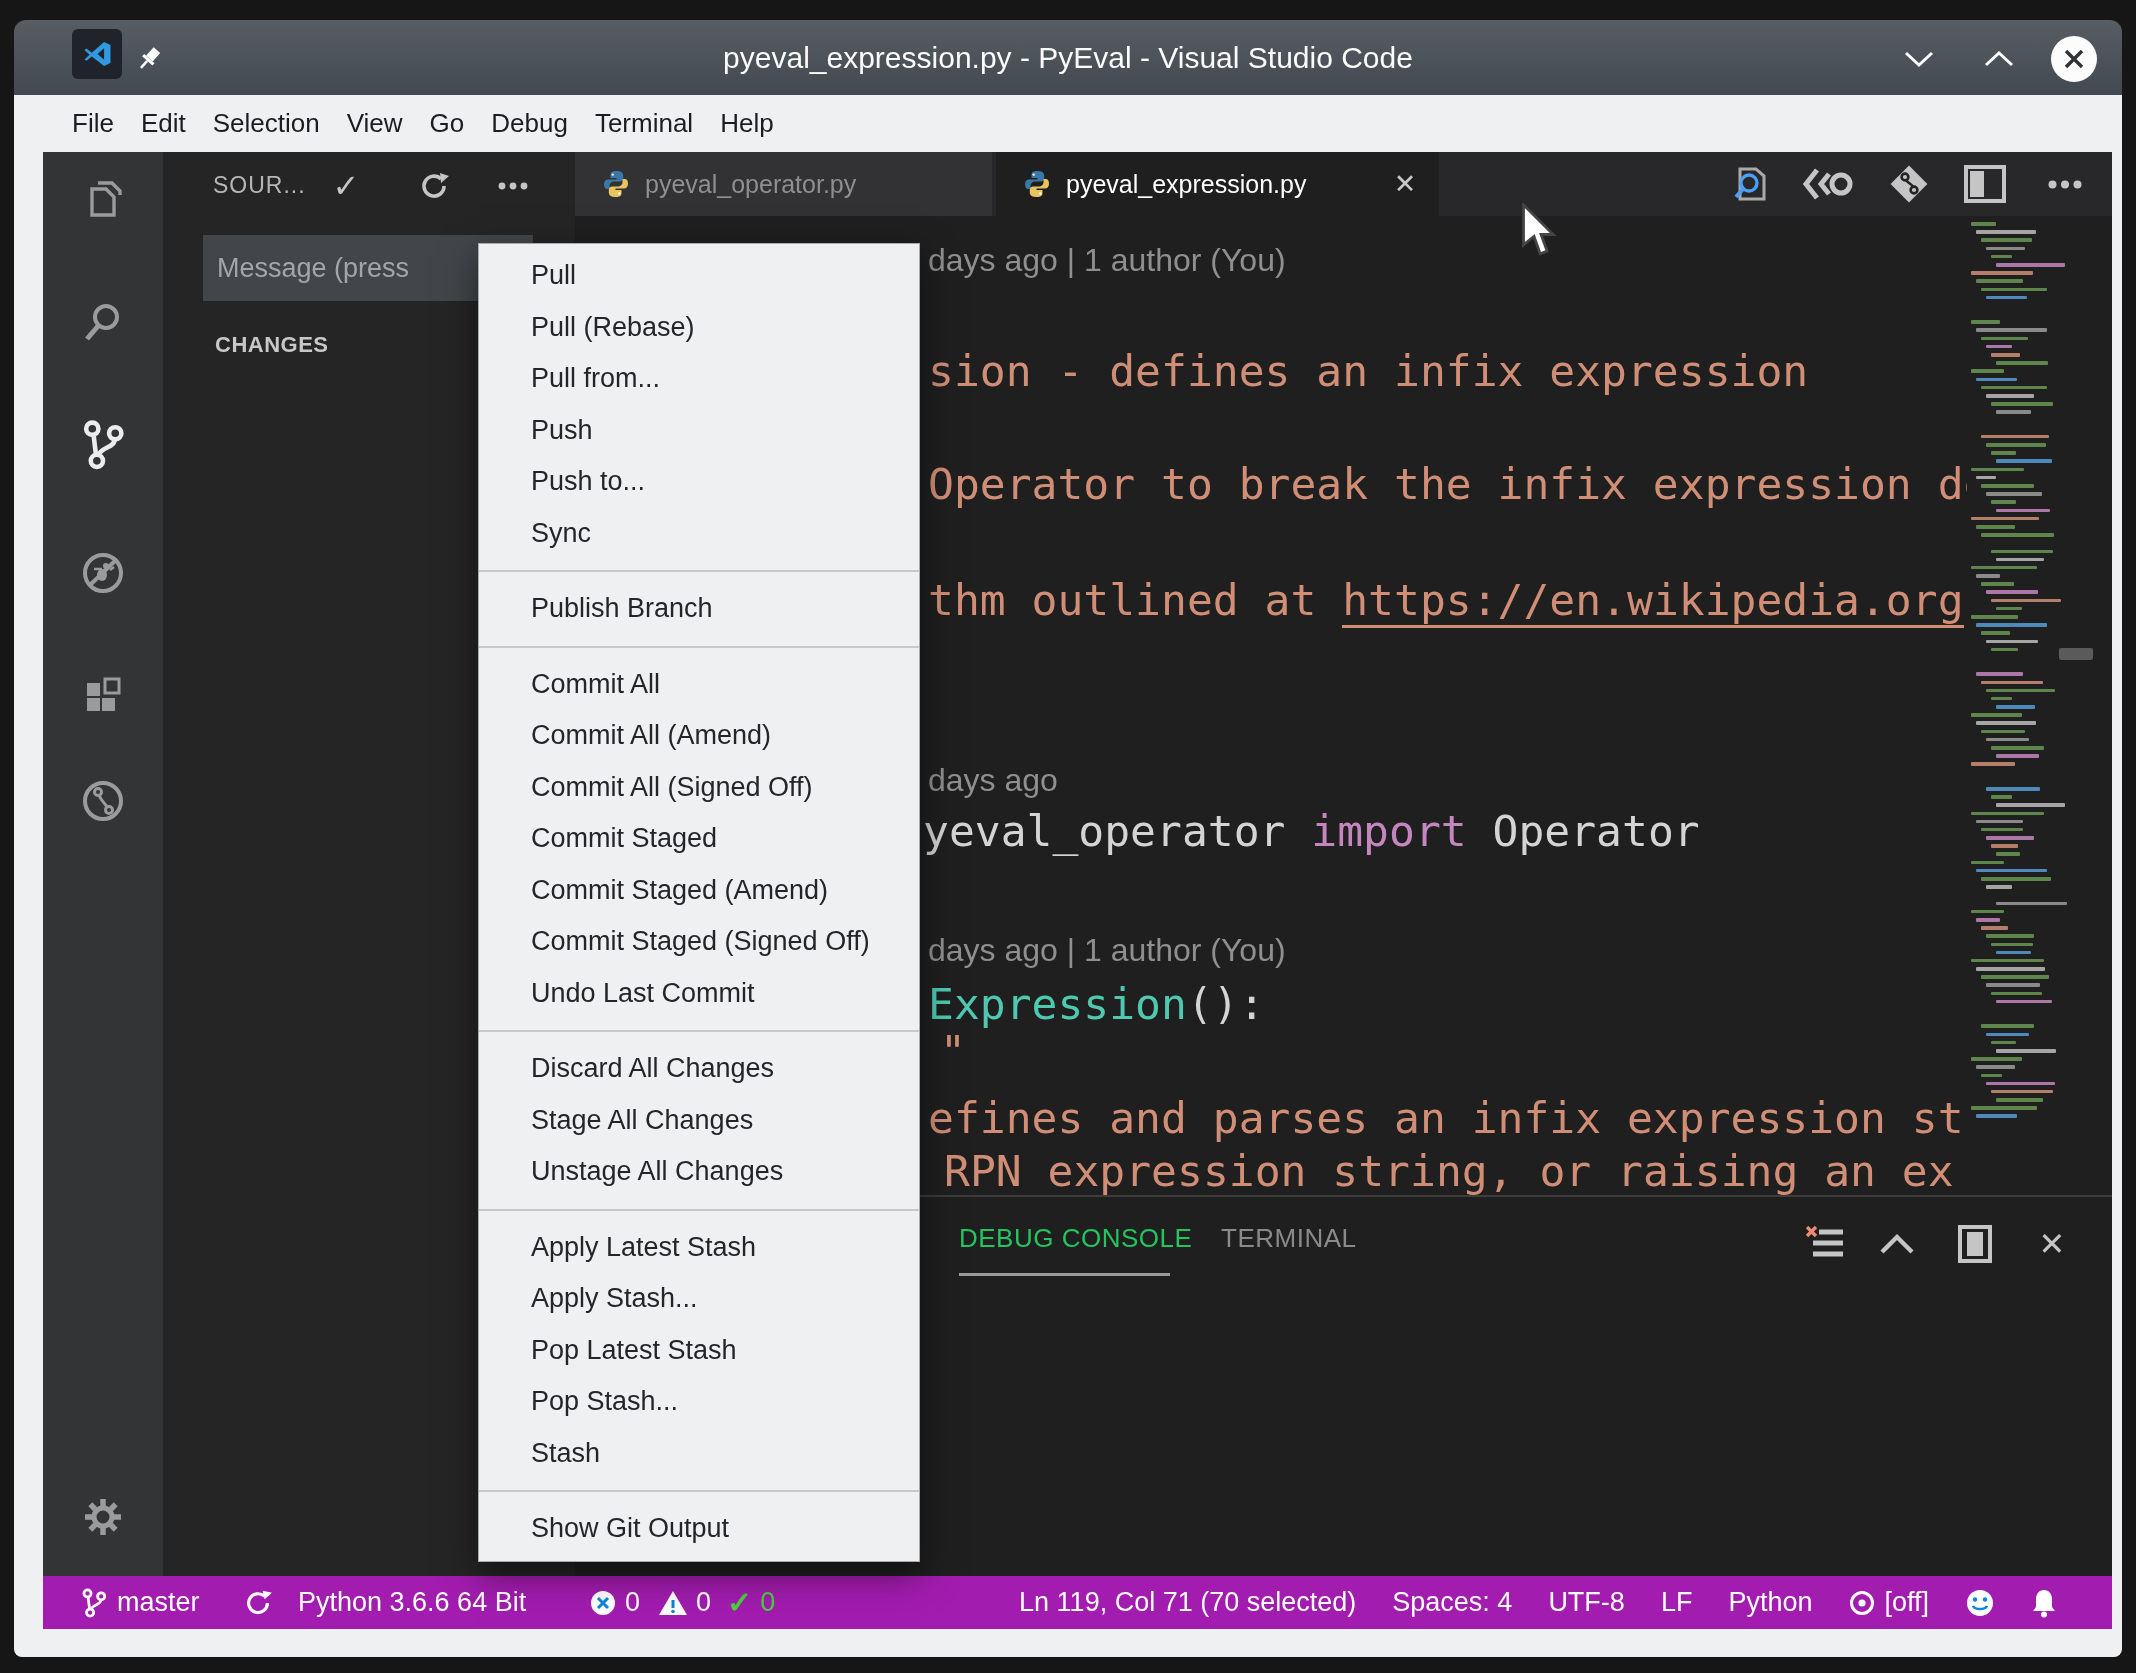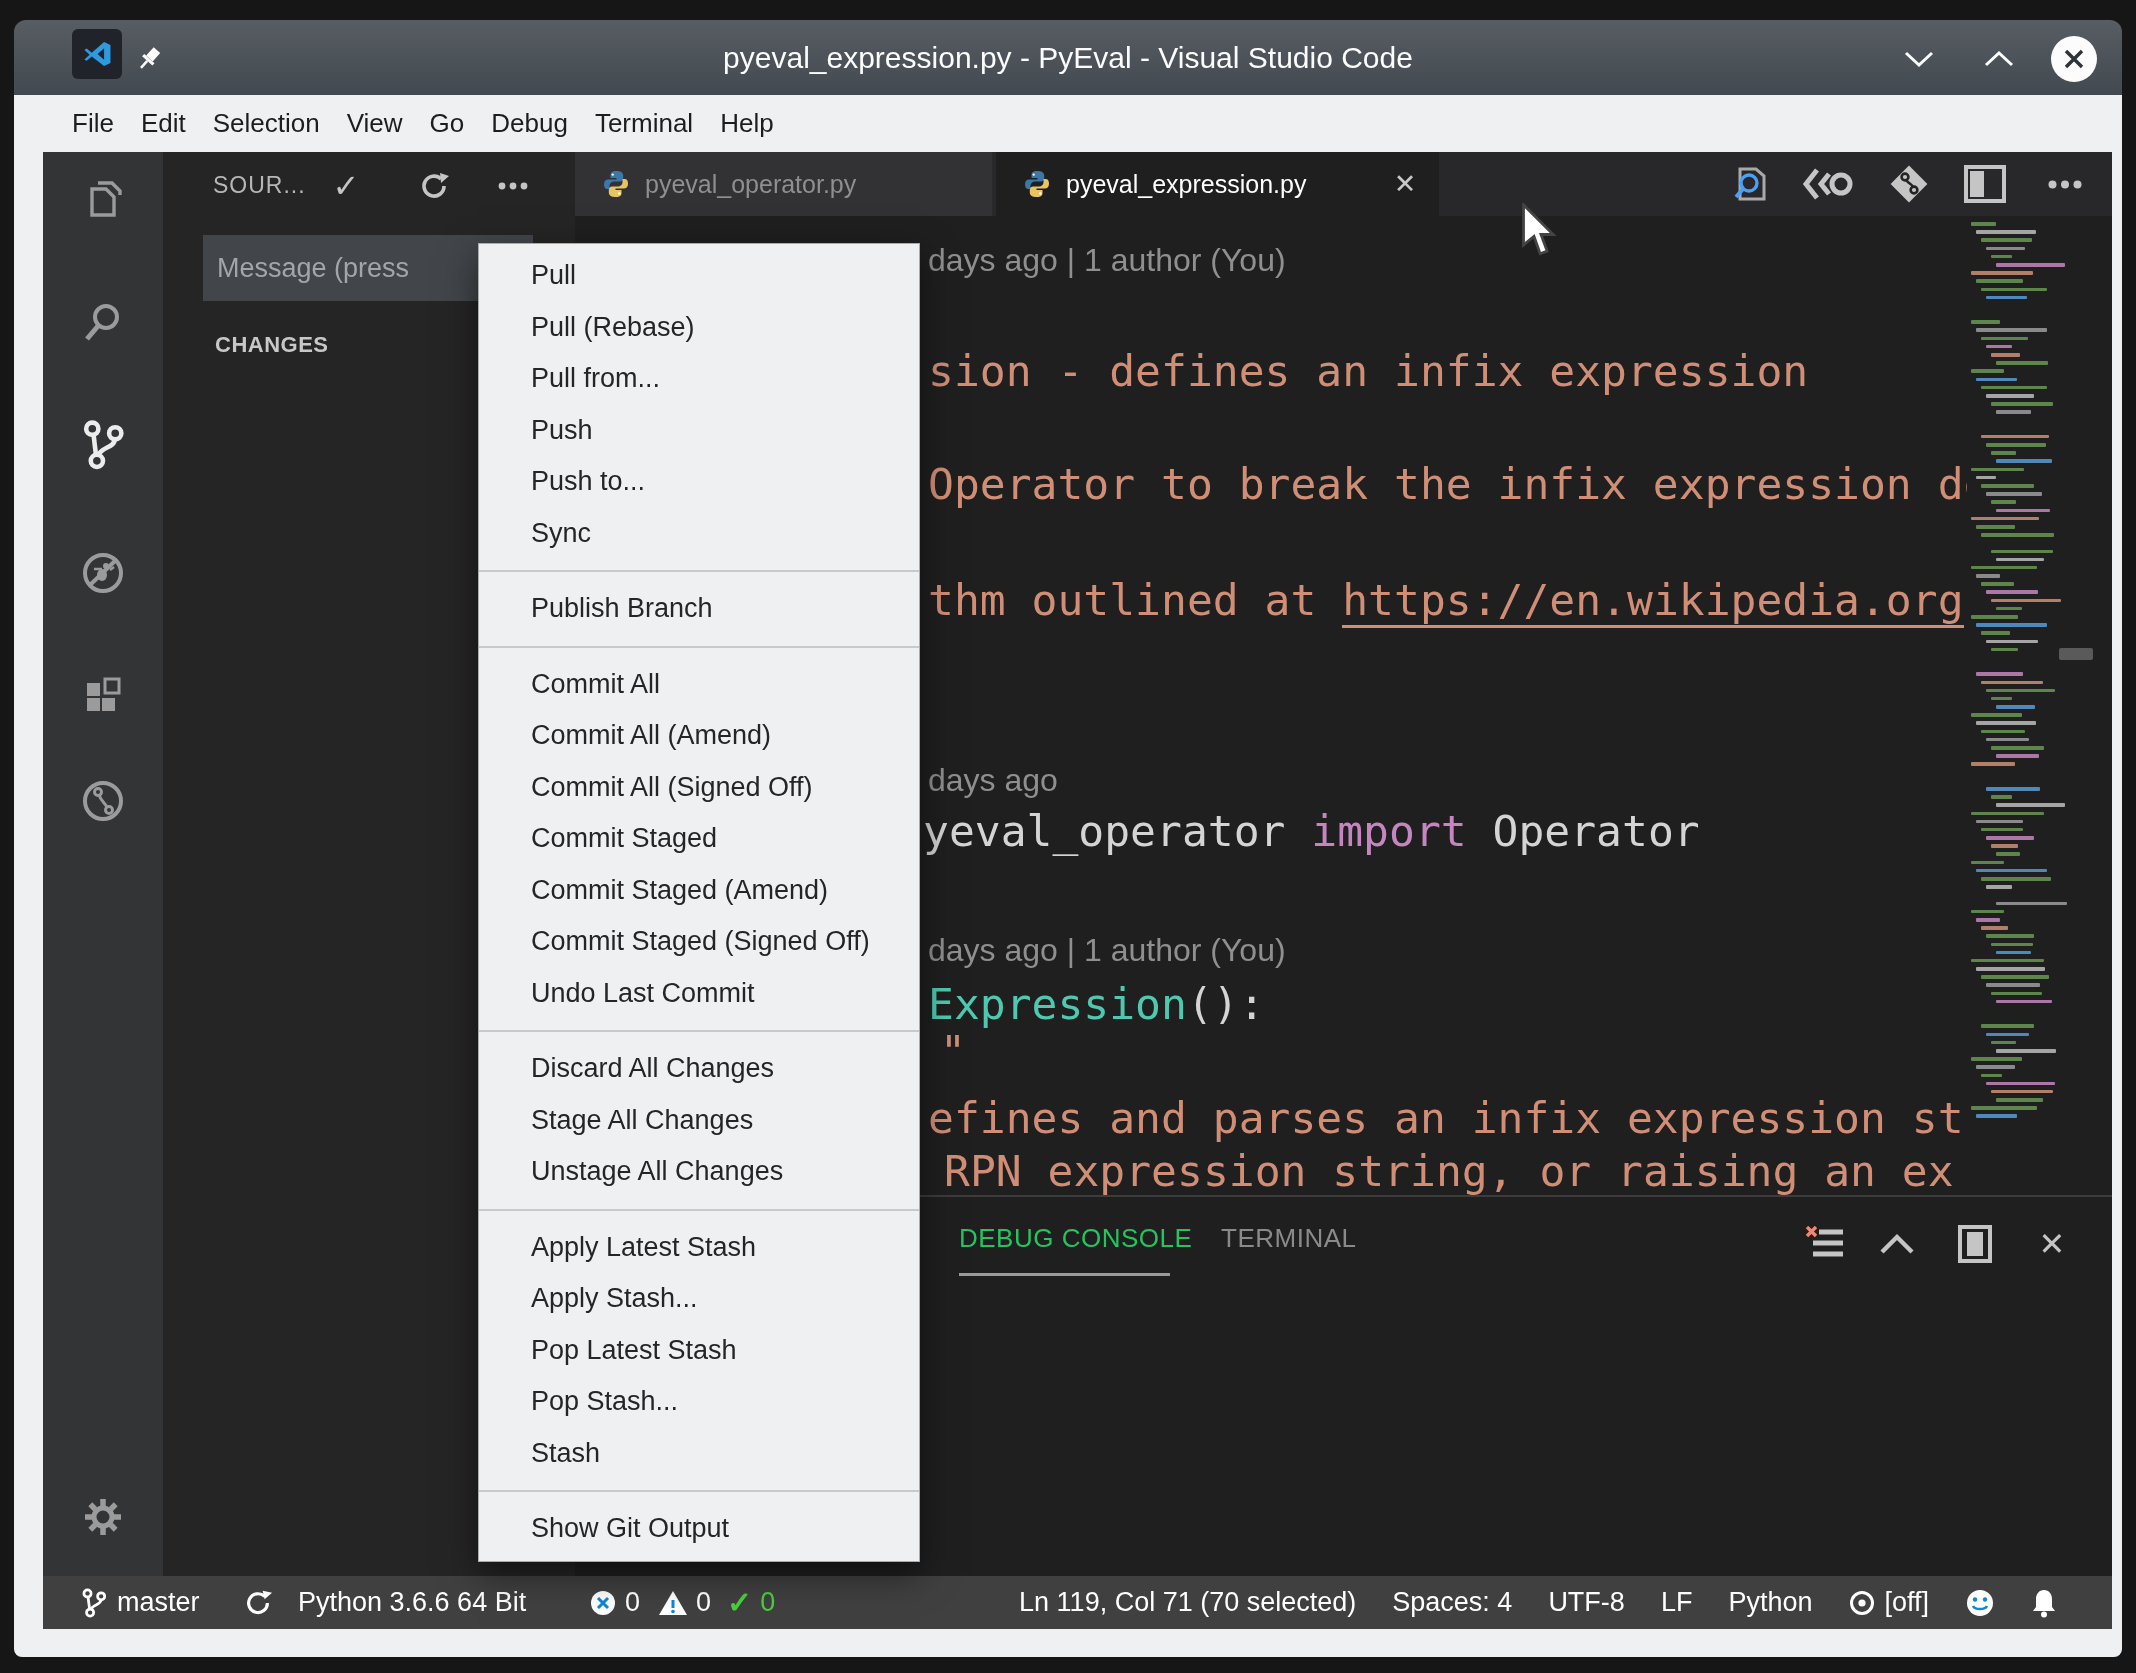--- a/index.html
+++ b/index.html
@@ -64,21 +64,21 @@
 
   
   #panel{left:575px;top:1195px;width:1537px;height:381px;background:#1f1f1f;border-top:2px solid #3c3c3c;}
   .ptab{position:absolute;top:26px;font-size:26px;letter-spacing:.5px;}
   #ptab-debug{left:384px;color:#22c55e;} #ptab-terminal{left:646px;color:#8a8a8a;}
   #ptab-underline{position:absolute;left:384px;top:76px;width:211px;height:3px;background:#9a9a9a;}
   .pact{position:absolute;top:24px;width:52px;height:46px;display:flex;align-items:center;justify-content:center;color:#c5c5c5;}
   #p-clear{left:1224px;}#p-max{left:1296px;}#p-box{left:1374px;}#p-close{left:1451px;font-size:32px;}
 
   
-  #statusbar{left:43px;top:1576px;width:2069px;height:53px;background:#404040;color:#fff;font-size:27px;}
+  #statusbar{left:43px;top:1576px;width:2069px;height:53px;background:#a21caf;color:#fff;font-size:27px;}
   .sb{position:absolute;top:0;height:53px;display:flex;align-items:center;gap:10px;white-space:nowrap;}
   #sb-branch{left:38px;} #sb-sync{left:200px;} #sb-python{left:255px;}
   #sb-diag{left:546px;gap:8px;} #sb-lint{left:684px;gap:8px;color:#49d13b;}
   #sb-right{right:55px;gap:36px;margin-left:16px;}
   #sb-right .eye{display:flex;align-items:center;gap:8px;}
 
   
   #gitmenu{left:478px;top:235px;width:442px;background:#eff0f1;border:1px solid #a9acad;box-sizing:border-box;
     padding:6px 0;box-shadow:0 12px 34px rgba(0,0,0,.5);z-index:50;margin-top:8px;}
   .mitem{height:51.5px;line-height:51.5px;padding-left:52px;font-size:27px;color:#232629;white-space:nowrap;}

